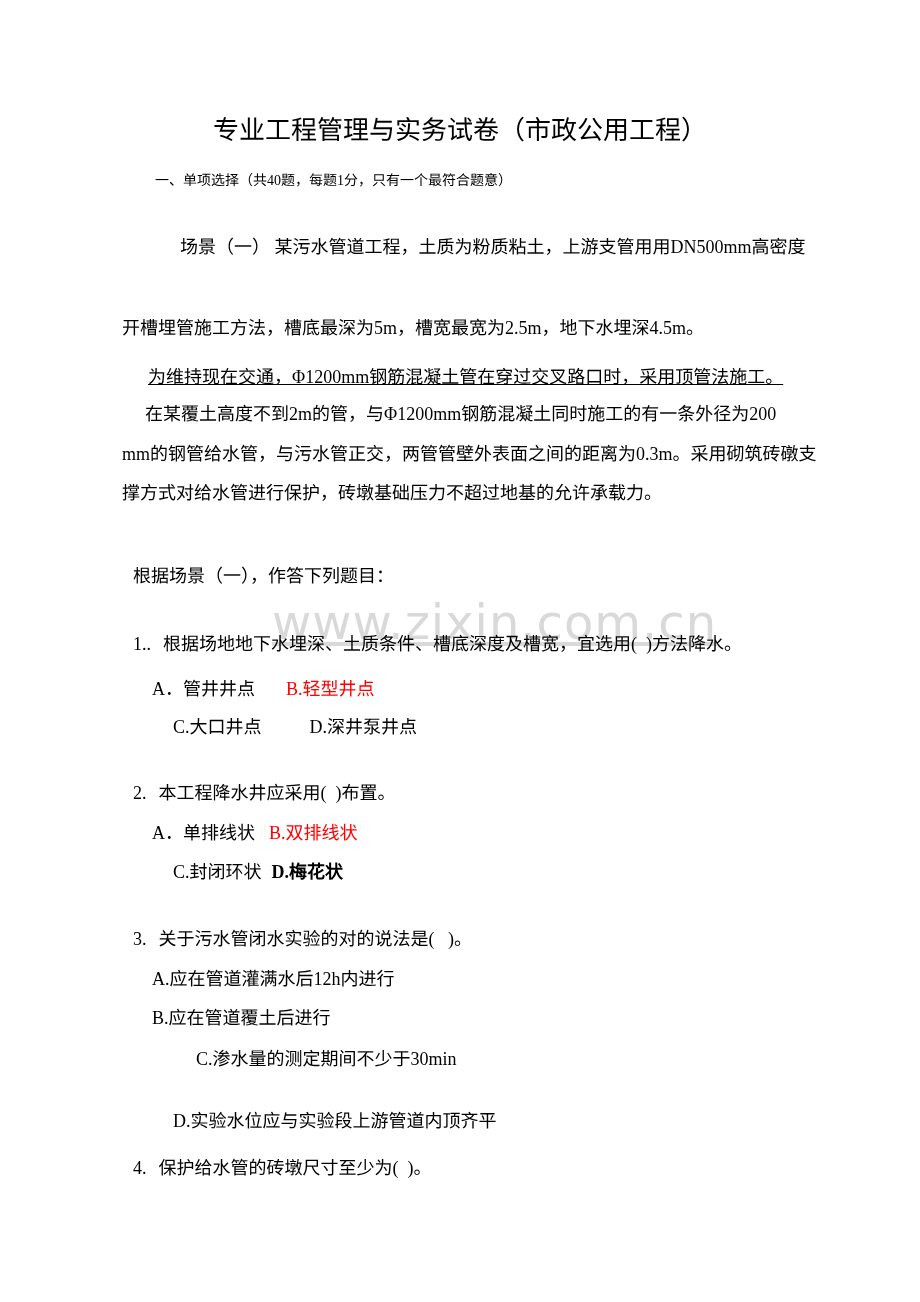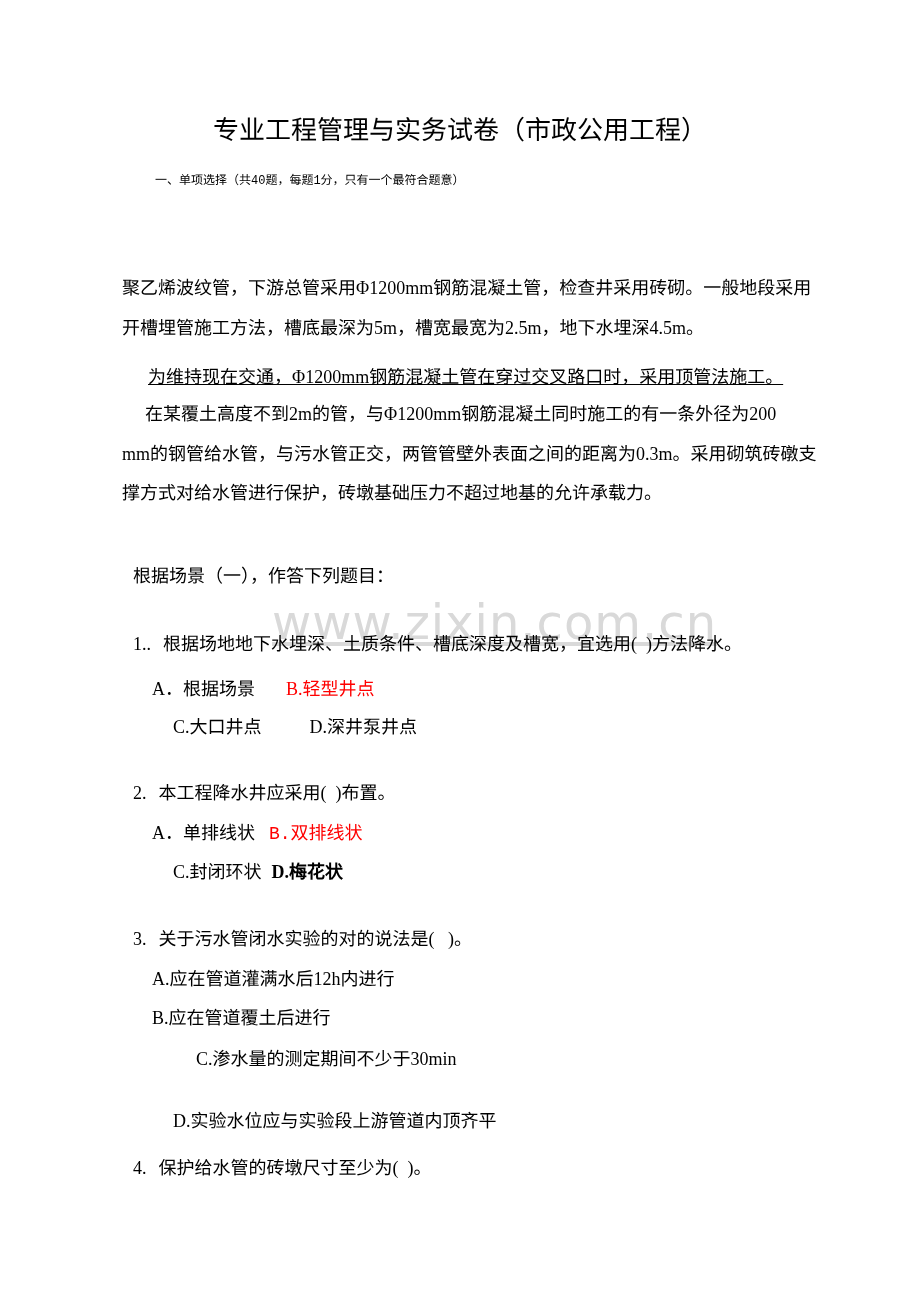--- a/index.html
+++ b/index.html
@@ -25,28 +25,27 @@
   }
   .doc-title {
     left: 0;
     width: 100%;
     text-align: center;
     font-size: 26px;
     line-height: 34px;
     white-space: pre;
   }
   .section-heading {
-    font-size: 12px;
-    font-family: Liberation Mono, monospace;
+    font-size: 14px;
   }
   .qnum { margin-right: 12px; }
   .red { color: var(--answer-red, #ff0000); }
   .opt-gap-31 { margin-left: 31px; }
   .opt-gap-48 { margin-left: 48px; }
-  .opt-gap-14 { margin-left: 14px; font-family: Liberation Mono, monospace; }
+  .opt-gap-14 { margin-left: 14px; }
   .opt-gap-22 { margin-left: 10px; font-weight: bold; }
   #watermark {
     position: absolute;
     left: 272px;
     top: 596px;
     font-size: 48px;
     line-height: 52px;
     letter-spacing: 1px;
     color: var(--watermark-gray, #d9d9d9);
     font-family: "DejaVu Sans", "Liberation Sans", sans-serif;
@@ -59,33 +58,33 @@
 <body>
 
 <div id="page">
 
   <div id="watermark">www.zixin.com.cn</div>
 
   <div class="t doc-title" style="top:114px;">专业工程管理与实务试卷（市政公用工程）</div>
 
   <div class="t section-heading" style="top:169px;left:155px;">一、单项选择（共40题，每题1分，只有一个最符合题意）</div>
 
-  <div class="t" style="top:276px;left:122px;">聚乙烯波纹管，下游总管采用Φ1200mm钢筋混凝土管，检查井采用砖砌。一般地段采用</div>
+  <div class="t" style="top:235px;left:180px;">场景（一） 某污水管道工程，土质为粉质粘土，上游支管用用DN500mm高密度</div>
   <div class="t" style="top:316px;left:122px;">开槽埋管施工方法，槽底最深为5m，槽宽最宽为2.5m，地下水埋深4.5m。</div>
 
   <div class="t" style="top:365px;left:148px;text-decoration:underline;">为维持现在交通，Φ1200mm钢筋混凝土管在穿过交叉路口时，采用顶管法施工。</div>
 
   <div class="t" style="top:402px;left:145px;">在某覆土高度不到2m的管，与Φ1200mm钢筋混凝土同时施工的有一条外径为200</div>
   <div class="t" style="top:442px;left:122px;">mm的钢管给水管，与污水管正交，两管管壁外表面之间的距离为0.3m。采用砌筑砖礅支</div>
   <div class="t" style="top:481px;left:122px;">撑方式对给水管进行保护，砖墩基础压力不超过地基的允许承载力。</div>
 
   <div class="t" style="top:564px;left:133px;">根据场景（一），作答下列题目：</div>
 
   <div class="t" style="top:632px;left:133px;"><span class="qnum">1..</span><span>根据场地地下水埋深、土质条件、槽底深度及槽宽，宜选用(  )方法降水。</span></div>
-  <div class="t" style="top:677px;left:152px;"><span>A．根据场景</span><span class="opt-gap-31 red">B.轻型井点</span></div>
+  <div class="t" style="top:677px;left:152px;"><span>A．管井井点</span><span class="opt-gap-31 red">B.轻型井点</span></div>
   <div class="t" style="top:715px;left:173px;"><span>C.大口井点</span><span class="opt-gap-48">D.深井泵井点</span></div>
 
   <div class="t" style="top:781px;left:133px;"><span class="qnum">2.</span><span>本工程降水井应采用(  )布置。</span></div>
   <div class="t" style="top:821px;left:152px;"><span>A．单排线状</span><span class="opt-gap-14 red">B.双排线状</span></div>
   <div class="t" style="top:860px;left:173px;"><span>C.封闭环状</span><span class="opt-gap-22">D.梅花状</span></div>
 
   <div class="t" style="top:927px;left:133px;"><span class="qnum">3.</span><span>关于污水管闭水实验的对的说法是(   )。</span></div>
   <div class="t" style="top:967px;left:152px;text-align:right;">A.应在管道灌满水后12h内进行</div>
   <div class="t" style="top:1006px;left:152px;">B.应在管道覆土后进行</div>
   <div class="t" style="top:1047px;left:150px;margin-left:46px;">C.渗水量的测定期间不少于30min</div>

